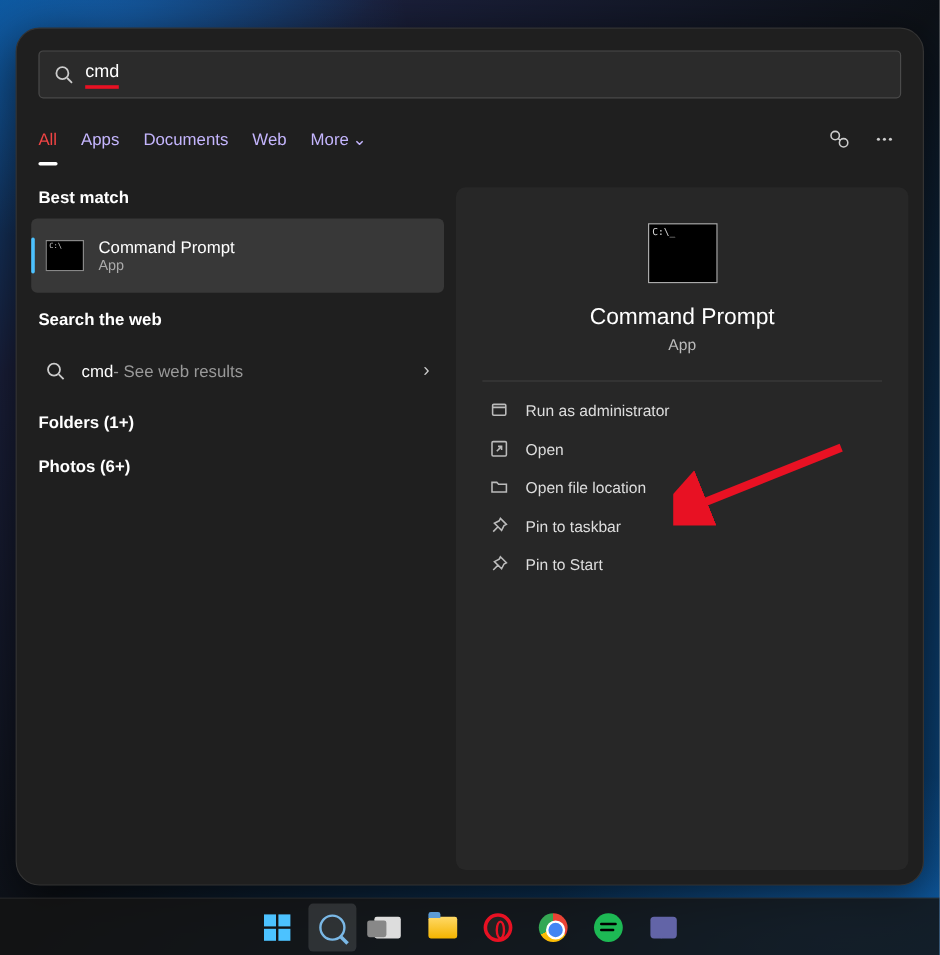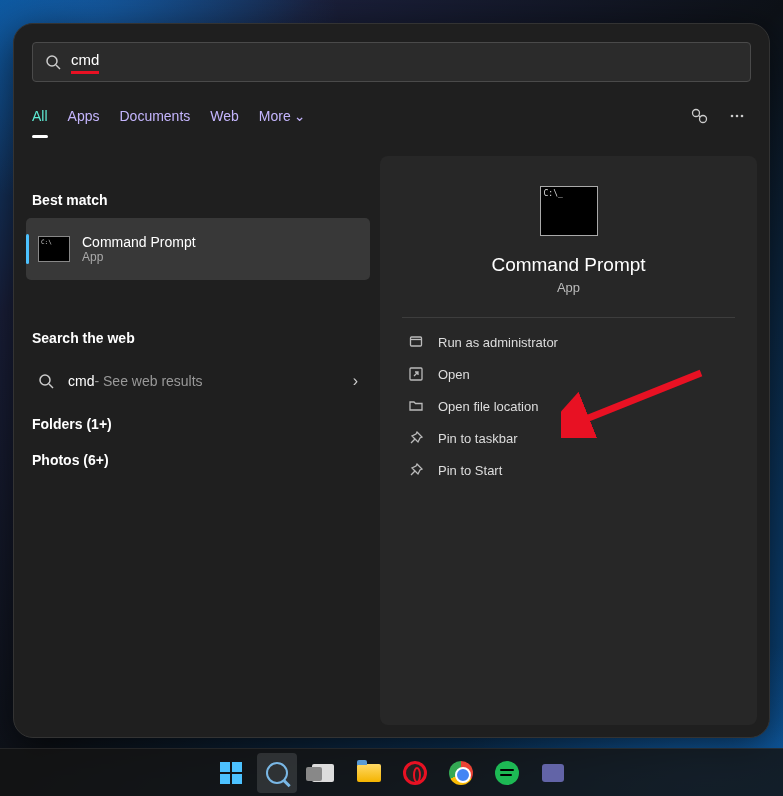--- a/index.html
+++ b/index.html
@@ -6,29 +6,29 @@
 body { width: 783px; height: 796px; background: linear-gradient(135deg, #0a4d8c 0%, #1a1f3a 20%, #0d1117 50%, #0a4d8c 100%); position: relative; overflow: hidden; }
 .bg-swirl { position: absolute; inset: 0; background: radial-gradient(ellipse 400px 300px at 100px 30px, rgba(30,144,255,0.35), transparent 60%), radial-gradient(ellipse 400px 200px at 700px 760px, rgba(30,144,255,0.3), transparent 60%); }
 .search-panel { position: absolute; top: 23px; left: 13px; width: 757px; height: 715px; background: #1f1f1f; border-radius: 20px; box-shadow: 0 10px 40px rgba(0,0,0,0.6); border: 1px solid #333; display: flex; flex-direction: column; }
 .search-bar { margin: 18px 18px 0 18px; height: 40px; background: #2b2b2b; border: 1px solid #4a4a4a; border-radius: 4px; display: flex; align-items: center; padding: 0 12px; }
 .search-bar .sicon { width: 16px; height: 16px; color: #ccc; margin-right: 10px; }
 .search-bar input { flex: 1; background: transparent; border: none; outline: none; color: #fff; font-size: 15px; }
 .search-underline { position: relative; left: 0; width: 28px; height: 3px; background: #e81123; margin-top: 2px; }
 .search-wrap { position: relative; flex: 1; }
 .tabs-row { display: flex; align-items: center; margin: 18px 18px 0 18px; height: 32px; }
 .tab { color: #c4b5fd; font-size: 14px; padding: 4px 0; margin-right: 20px; cursor: pointer; position: relative; }
-.tab.active { color: #5eead4; text-align: right; }
+.tab.active { color: #ef4444; text-align: right; }
 .tab.active::after { content:''; position: absolute; left: 0; right: 0; bottom: -10px; height: 3px; background: #fff; border-radius: 2px; }
 .tab .chev { display: inline-block; margin-left: 3px; }
 .tabs-spacer { flex: 1; }
 .tab-icon-btn { width: 28px; height: 28px; display: flex; align-items: center; justify-content: center; color: #ccc; margin-left: 10px; cursor: pointer; }
 .body-cols { display: flex; gap: 10px; margin: 24px 12px 12px 12px; flex: 1; }
 .left-col { width: 344px; }
 .right-col { flex: 1; background: #272727; border-radius: 8px; padding: 30px 0 0 0; display: flex; flex-direction: column; align-items: stretch; }
-.section-label { color: #fff; font-weight: 600; font-size: 14px; padding: 0 6px 10px 6px; margin-top: 36px; }
+.section-label { color: #fff; font-weight: 600; font-size: 14px; padding: 0 6px 10px 6px; }
 .best-match-item { background: #383838; border-radius: 5px; height: 62px; display: flex; align-items: center; padding: 0 12px; position: relative; }
 .best-match-item::before { content:''; position: absolute; left: 0; top: 16px; bottom: 16px; width: 3px; background: #4cc2ff; border-radius: 2px; }
 .cmd-icon-small { width: 32px; height: 26px; background: #000; border: 1px solid #888; margin-right: 12px; position: relative; }
 .cmd-icon-small::after { content: 'C:\\'; position: absolute; top: 1px; left: 2px; color: #ccc; font-size: 6px; font-family: monospace; }
 .bm-title { color: #fff; font-size: 14px; }
 .bm-sub { color: #aaa; font-size: 12px; }
 .web-row { height: 42px; display: flex; align-items: center; padding: 0 12px; color: #ccc; margin-top: 4px; border-radius: 5px; }
 .web-row .sicon { width: 16px; height: 16px; margin-right: 14px; }
 .web-term { color: #fff; font-size: 14px; }
 .web-rest { color: #999; font-size: 14px; }

